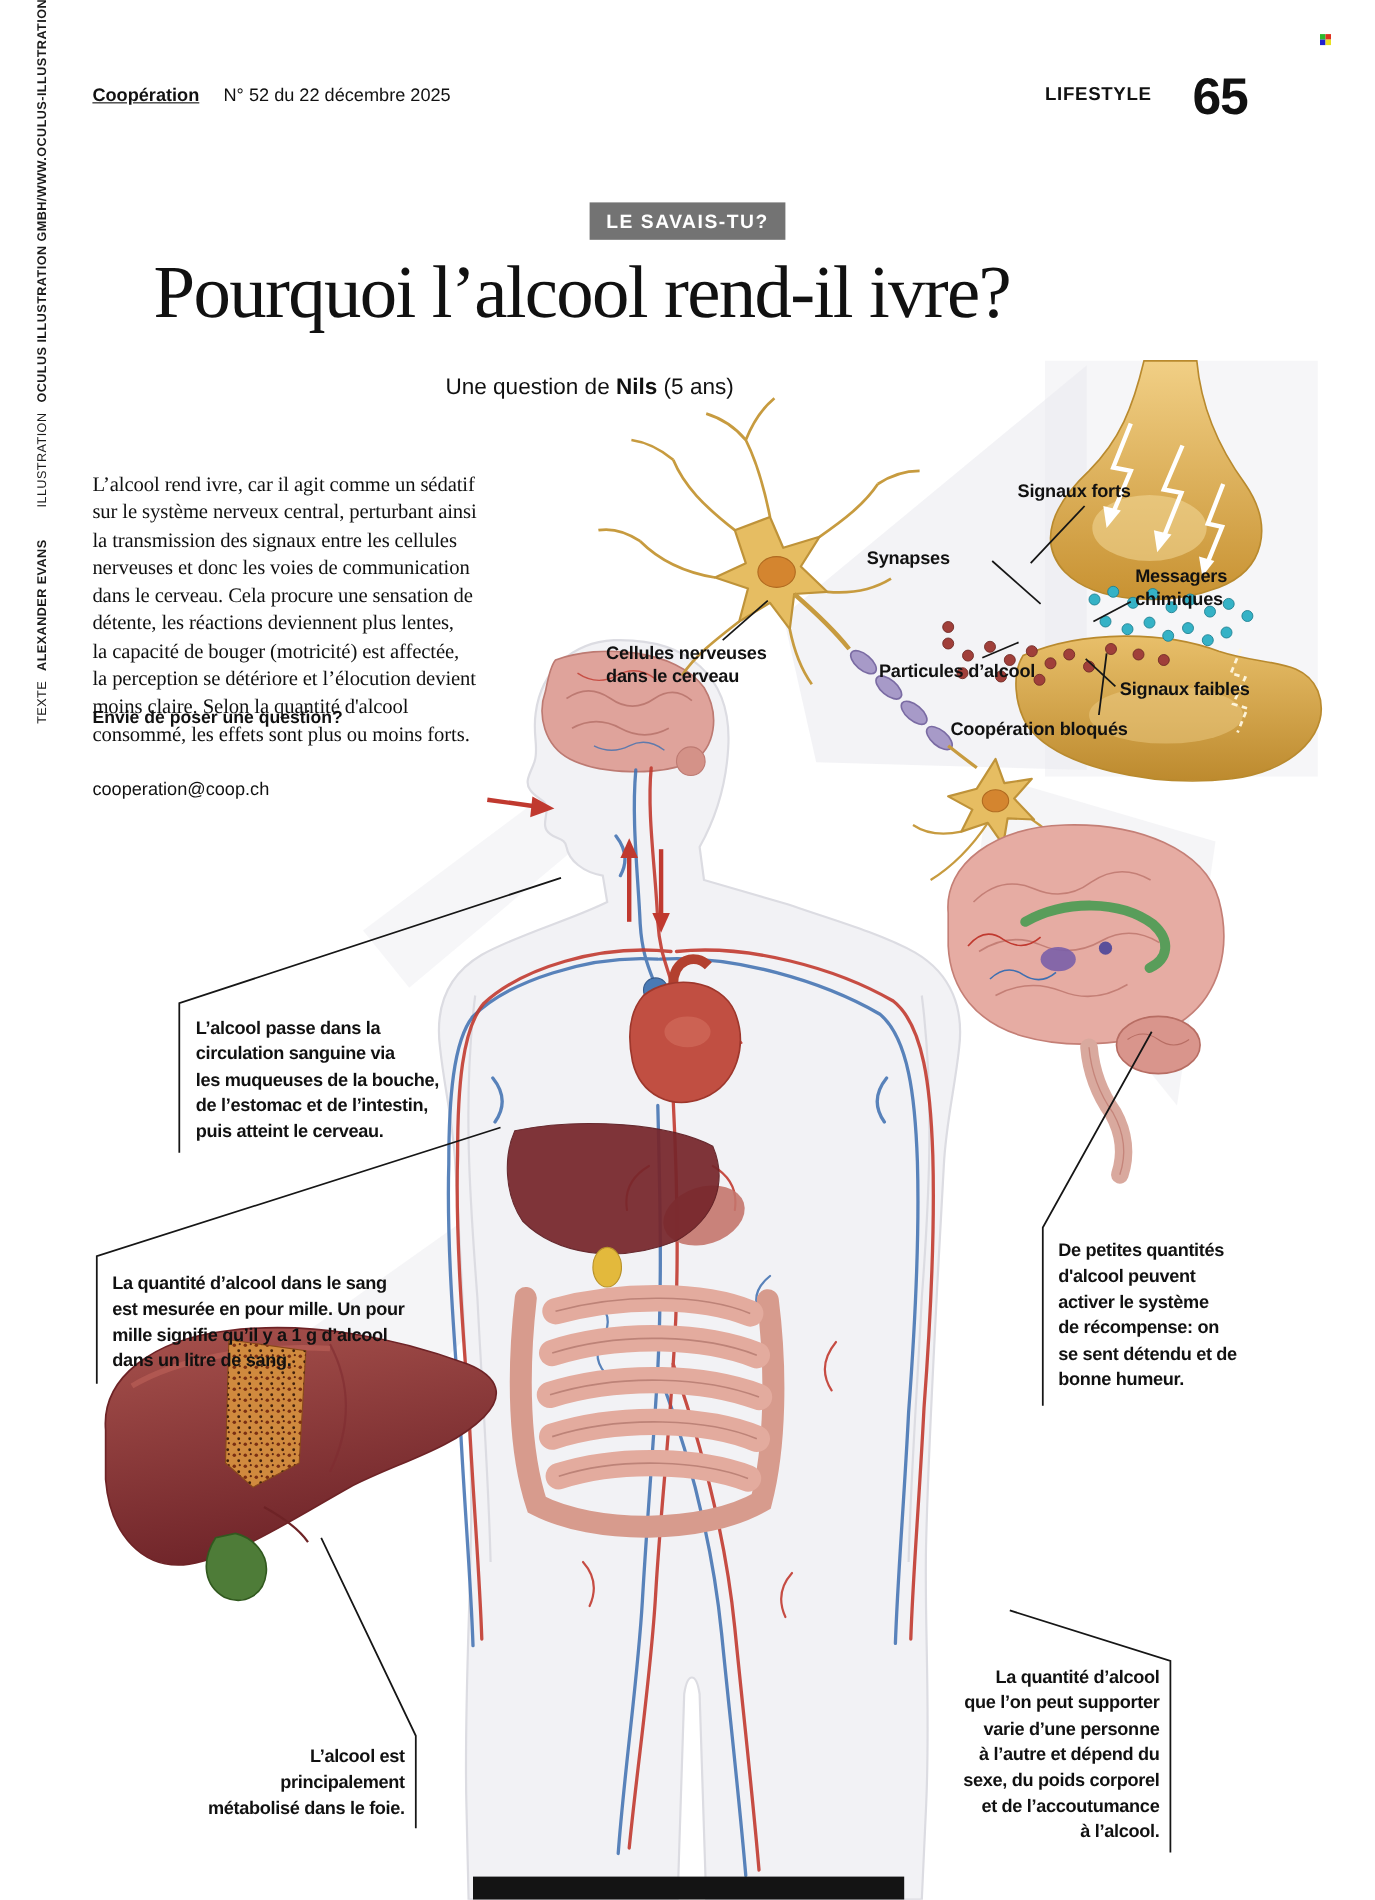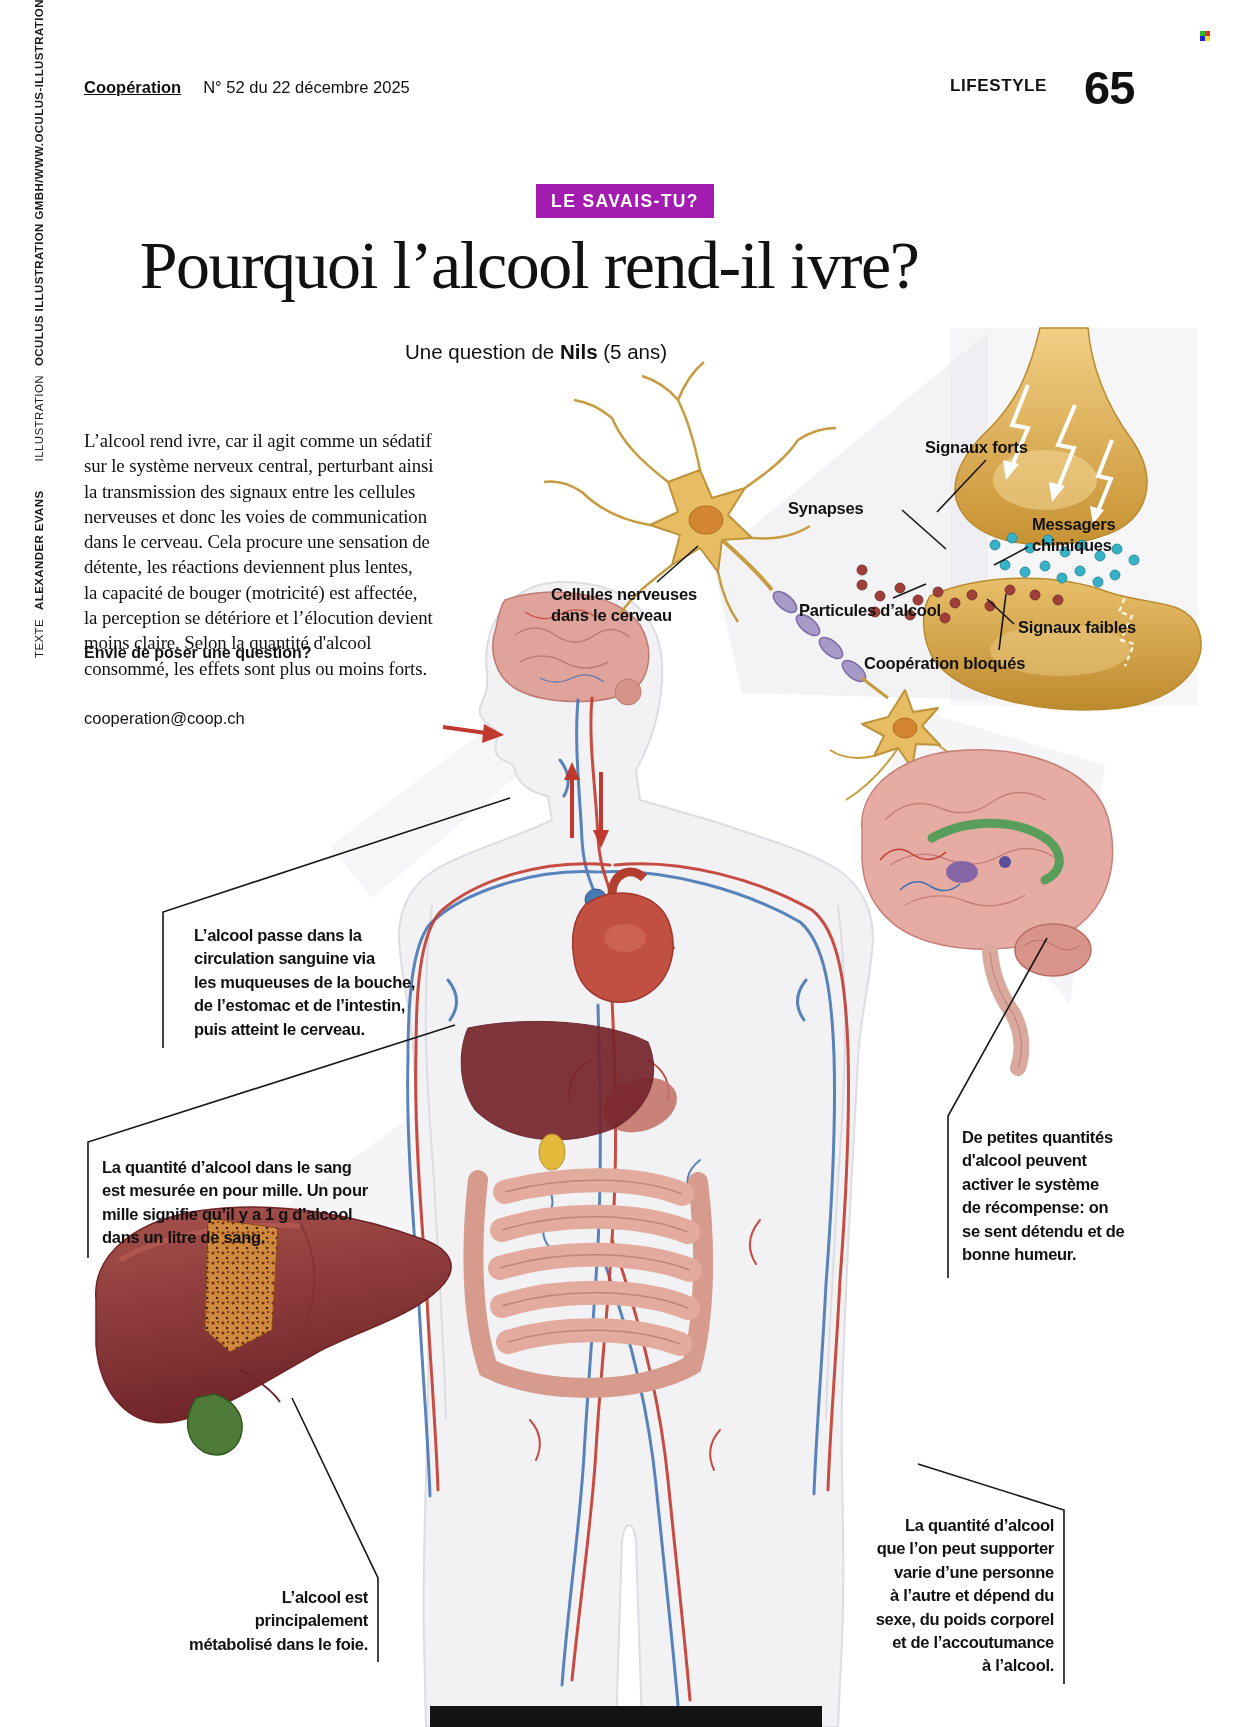--- a/index.html
+++ b/index.html
@@ -21,21 +21,21 @@
   
   .credits {
     position:absolute; left:33px; top:658px; transform:rotate(-90deg); transform-origin:0 0;
     white-space:nowrap; font-size:11.5px; letter-spacing:0.4px; color:#1a1a1a;
   }
   .credits span { margin-right:9px; }
   .cbold { font-weight:700; }
   .cgap { margin-left:20px; }
   
   .kicker-wrap { position:absolute; left:0; top:184px; width:1250px; text-align:center; }
-  .kicker { display:inline-block; background:#a21caf; color:#fff; font-weight:700; font-size:17.5px; letter-spacing:1.4px; padding:7px 15px 6px; }
+  .kicker { display:inline-block; background:#737373; color:#fff; font-weight:700; font-size:17.5px; letter-spacing:1.4px; padding:7px 15px 6px; }
   .title { position:absolute; left:0; top:226px; width:1058px; text-align:center;
     font-family:"Liberation Serif", serif; font-size:68px; font-weight:400; letter-spacing:-1.5px; }
   .subtitle { position:absolute; left:0; top:340px; width:1072px; text-align:center; font-size:20.5px; }
   .subtitle b { font-weight:700; }
   
   .intro { position:absolute; left:84px; top:428px; font-family:Liberation Serif, serif;
     font-size:18.8px; line-height:25.3px; white-space:pre-line; letter-spacing:-0.1px; }
   .ask-prompt { position:absolute; left:84px; top:644px; font-weight:700; font-size:16px; }
   .ask-email  { position:absolute; left:84px; top:709px; font-size:16.5px; }
   
@@ -352,21 +352,21 @@
 <div class="dlabel" style="left:925px; top:437px;">Signaux forts</div>
 <div class="dlabel" style="left:788px; top:498px;">Synapses</div>
 <div class="dlabel" style="left:1032px; top:514px; width:120px;">Messagers
 chimiques</div>
 <div class="dlabel" style="left:551px; top:584px; width:180px;">Cellules nerveuses
 dans le cerveau</div>
 <div class="dlabel" style="left:799px; top:600px;">Particules d’alcool</div>
 <div class="dlabel" style="left:1018px; top:617px;">Signaux faibles</div>
 <div class="dlabel" style="left:864px; top:653px;">Coopération bloqués</div>
 
-<div class="callout" style="left:194px; top:924px;">L’alcool passe dans la
+<div class="callout" style="left:178px; top:924px;">L’alcool passe dans la
 circulation sanguine via
 les muqueuses de la bouche,
 de l’estomac et de l’intestin,
 puis atteint le cerveau.</div>
 <div class="callout" style="left:102px; top:1156px;">La quantité d’alcool dans le sang
 est mesurée en pour mille. Un pour
 mille signifie qu’il y a 1 g d’alcool
 dans un litre de sang.</div>
 <div class="callout" style="left:962px; top:1126px;">De petites quantités
 d'alcool peuvent

